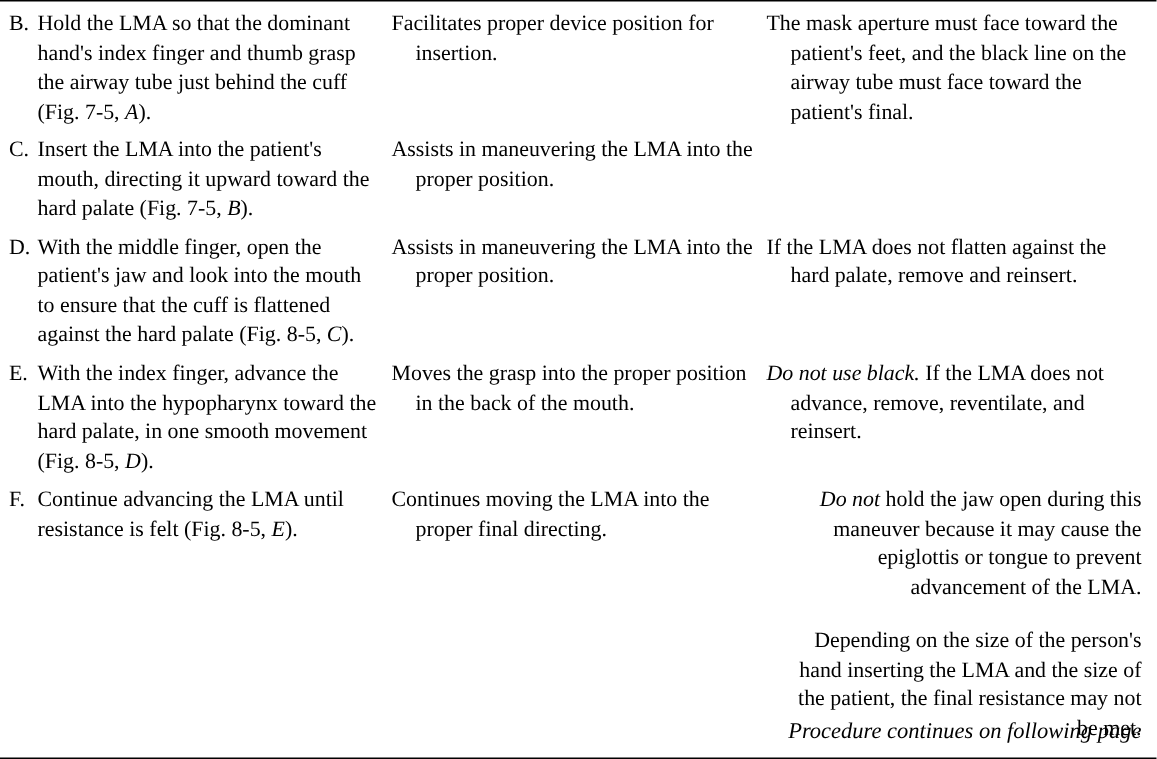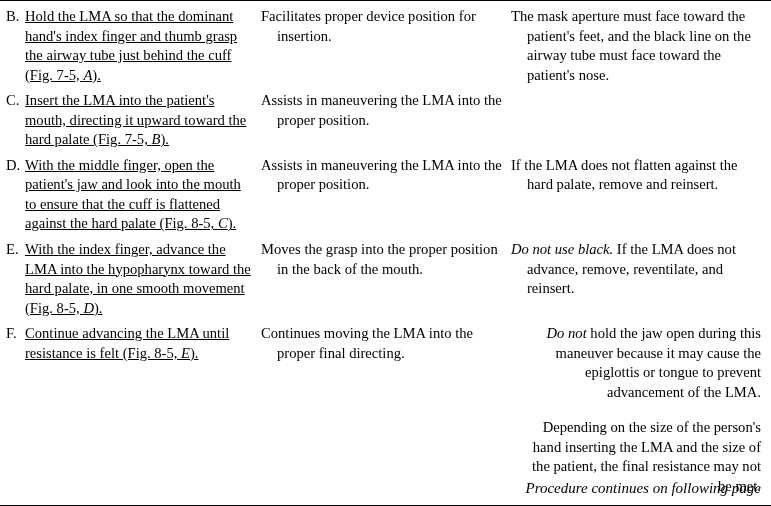--- a/index.html
+++ b/index.html
@@ -44,21 +44,20 @@
     padding-left: 19px;
   }
   .step .letter {
     position: absolute;
     left: 0;
     top: 0;
   }
   .step .txt {
     display: block;
     text-indent: 0;
-    text-decoration: underline;
   }
   
   .hang {
     padding-left: 16px;
     text-indent: -16px;
     font-family: Liberation Serif, serif;
   }
   .hang-block {
     padding-left: 16px;
     text-indent: -16px;
@@ -92,21 +91,21 @@
         <td>
           <div class="step">
             <span class="letter">B.</span>
             <span class="txt"><span>Hold the LMA so that the dominant hand's index finger and thumb grasp the airway tube just behind the cuff (Fig. 7-5, </span><i>A</i><span>).</span></span>
           </div>
         </td>
         <td>
           <div class="hang">Facilitates proper device position for insertion.</div>
         </td>
         <td>
-          <div class="hang">The mask aperture must face toward the patient's feet, and the black line on the airway tube must face toward the patient's nose.</div>
+          <div class="hang">The mask aperture must face toward the patient's feet, and the black line on the airway tube must face toward the patient's final.</div>
         </td>
       </tr>
 
       <tr>
         <td>
           <div class="step">
             <span class="letter">C.</span>
             <span class="txt"><span>Insert the LMA into the patient's mouth, directing it upward toward the hard palate (Fig. 7-5, </span><i>B</i><span>).</span></span>
           </div>
         </td>

